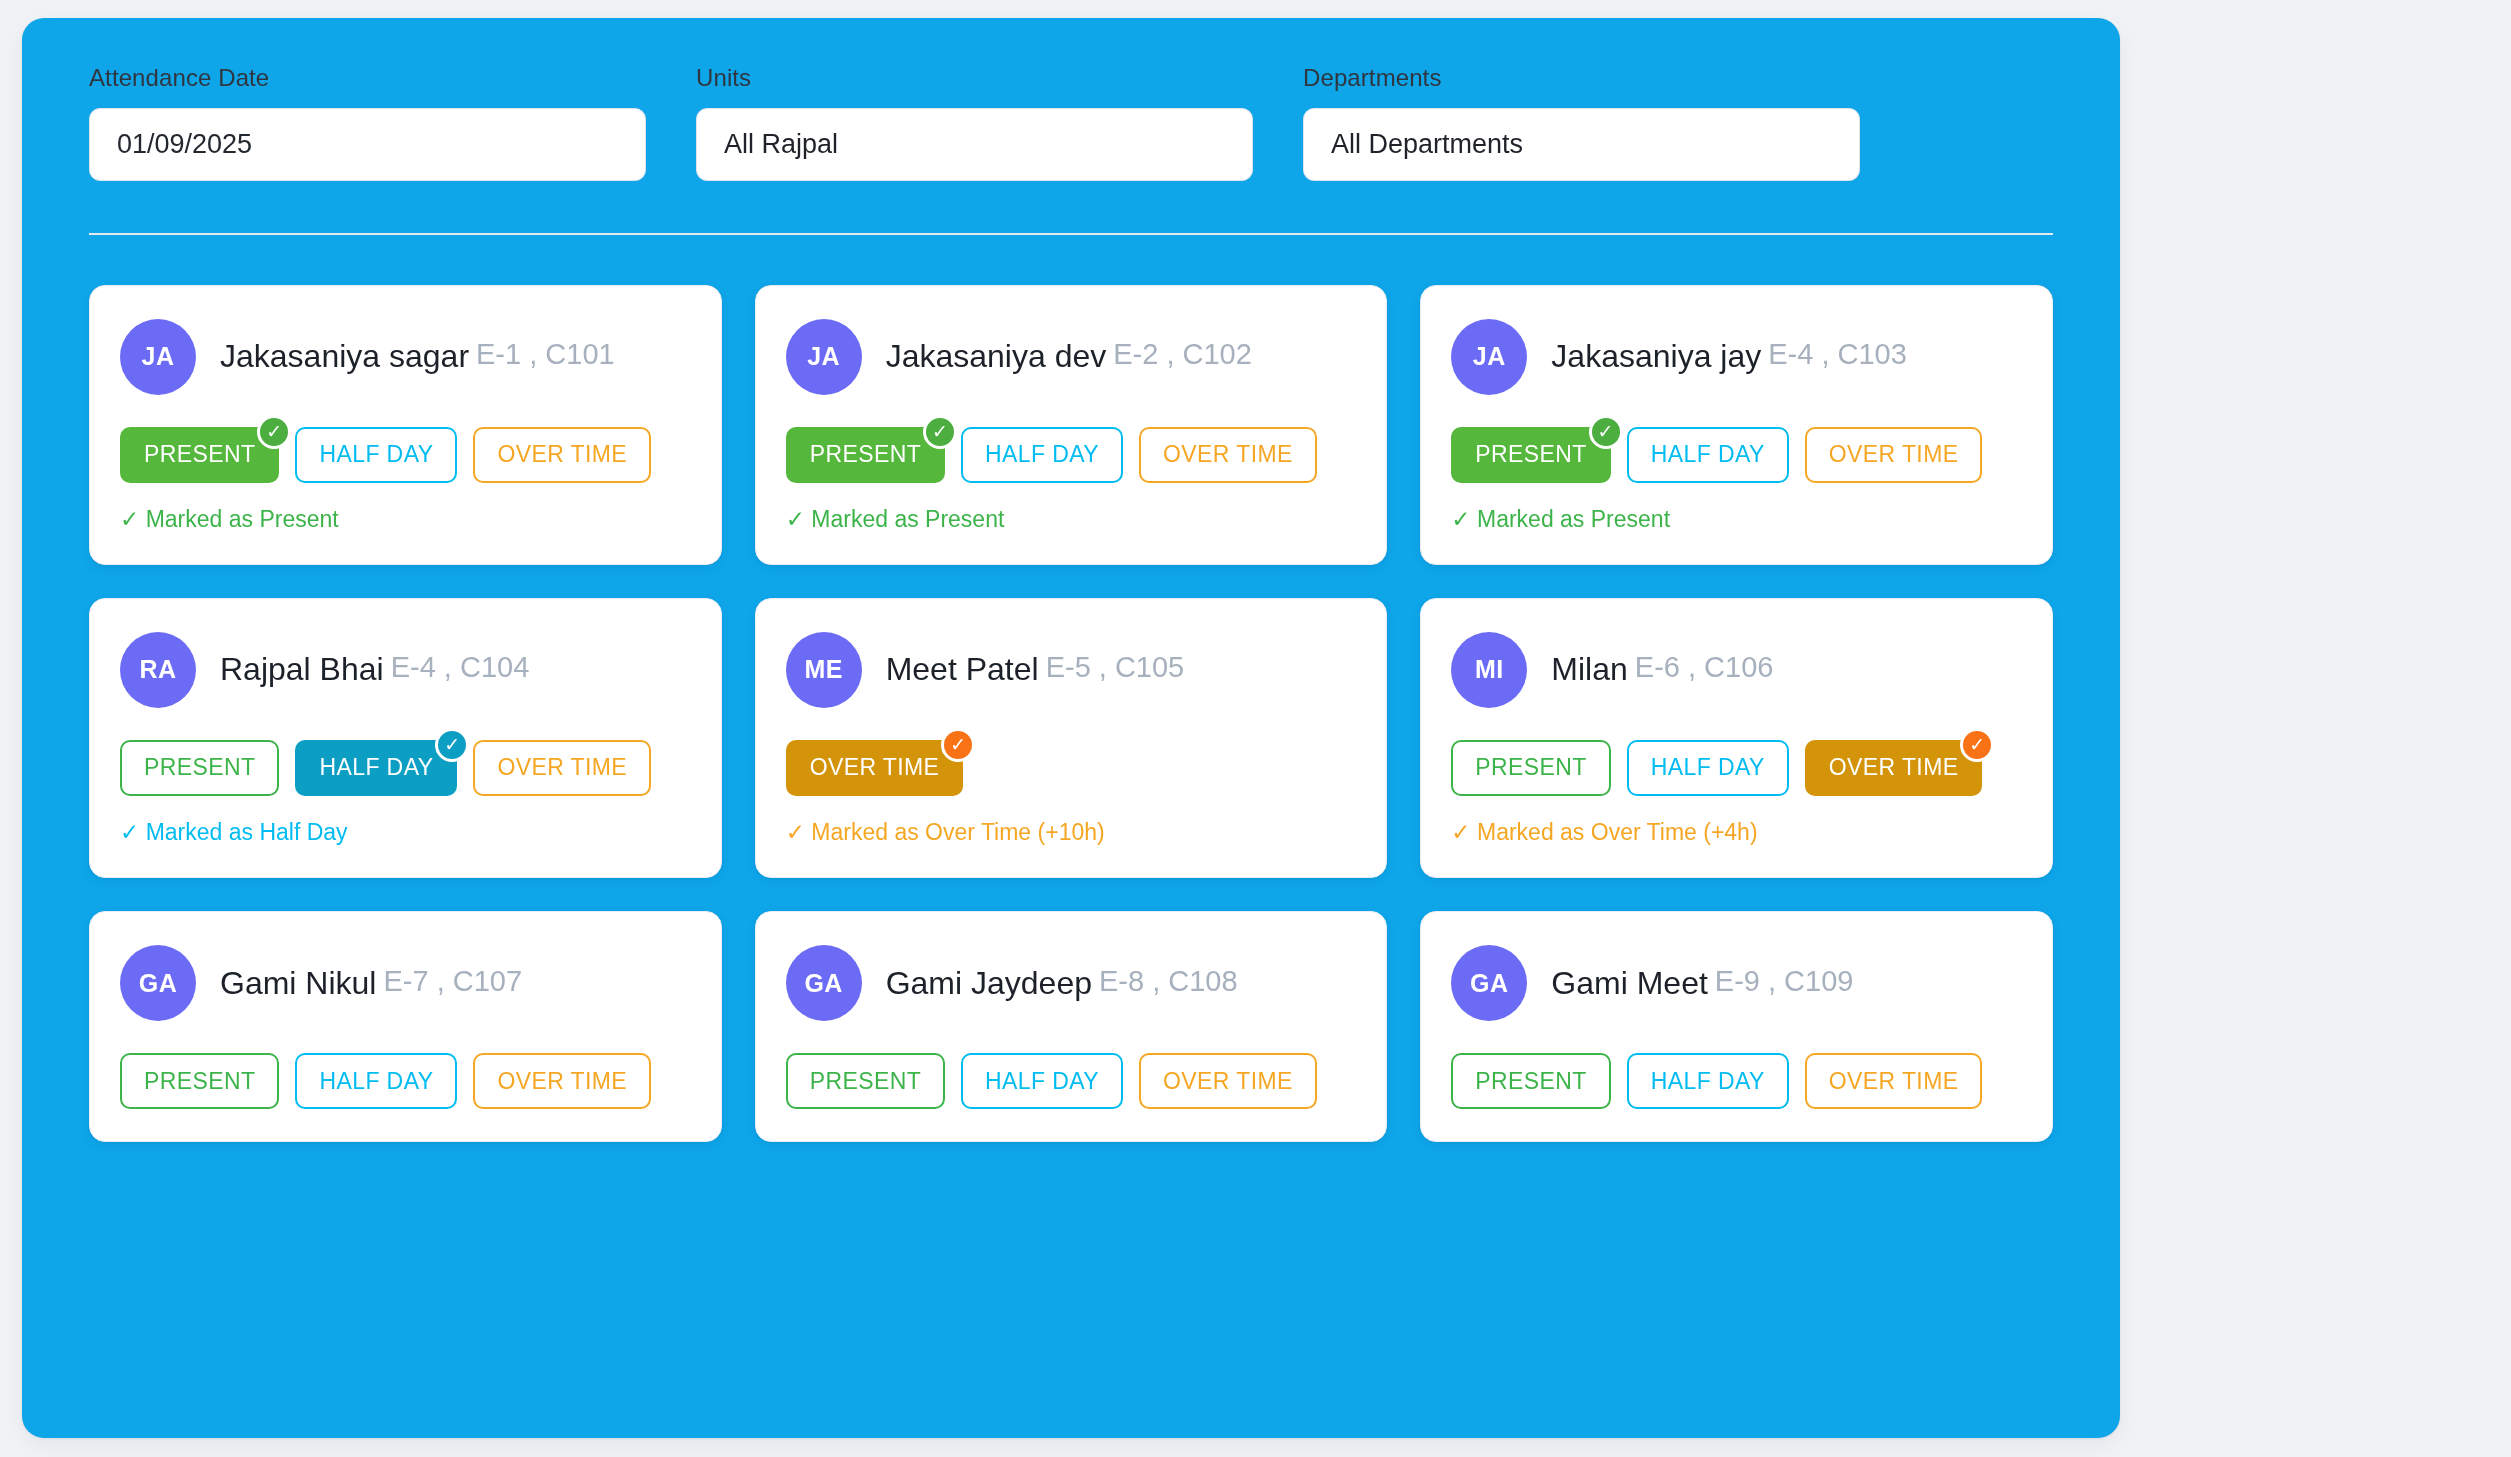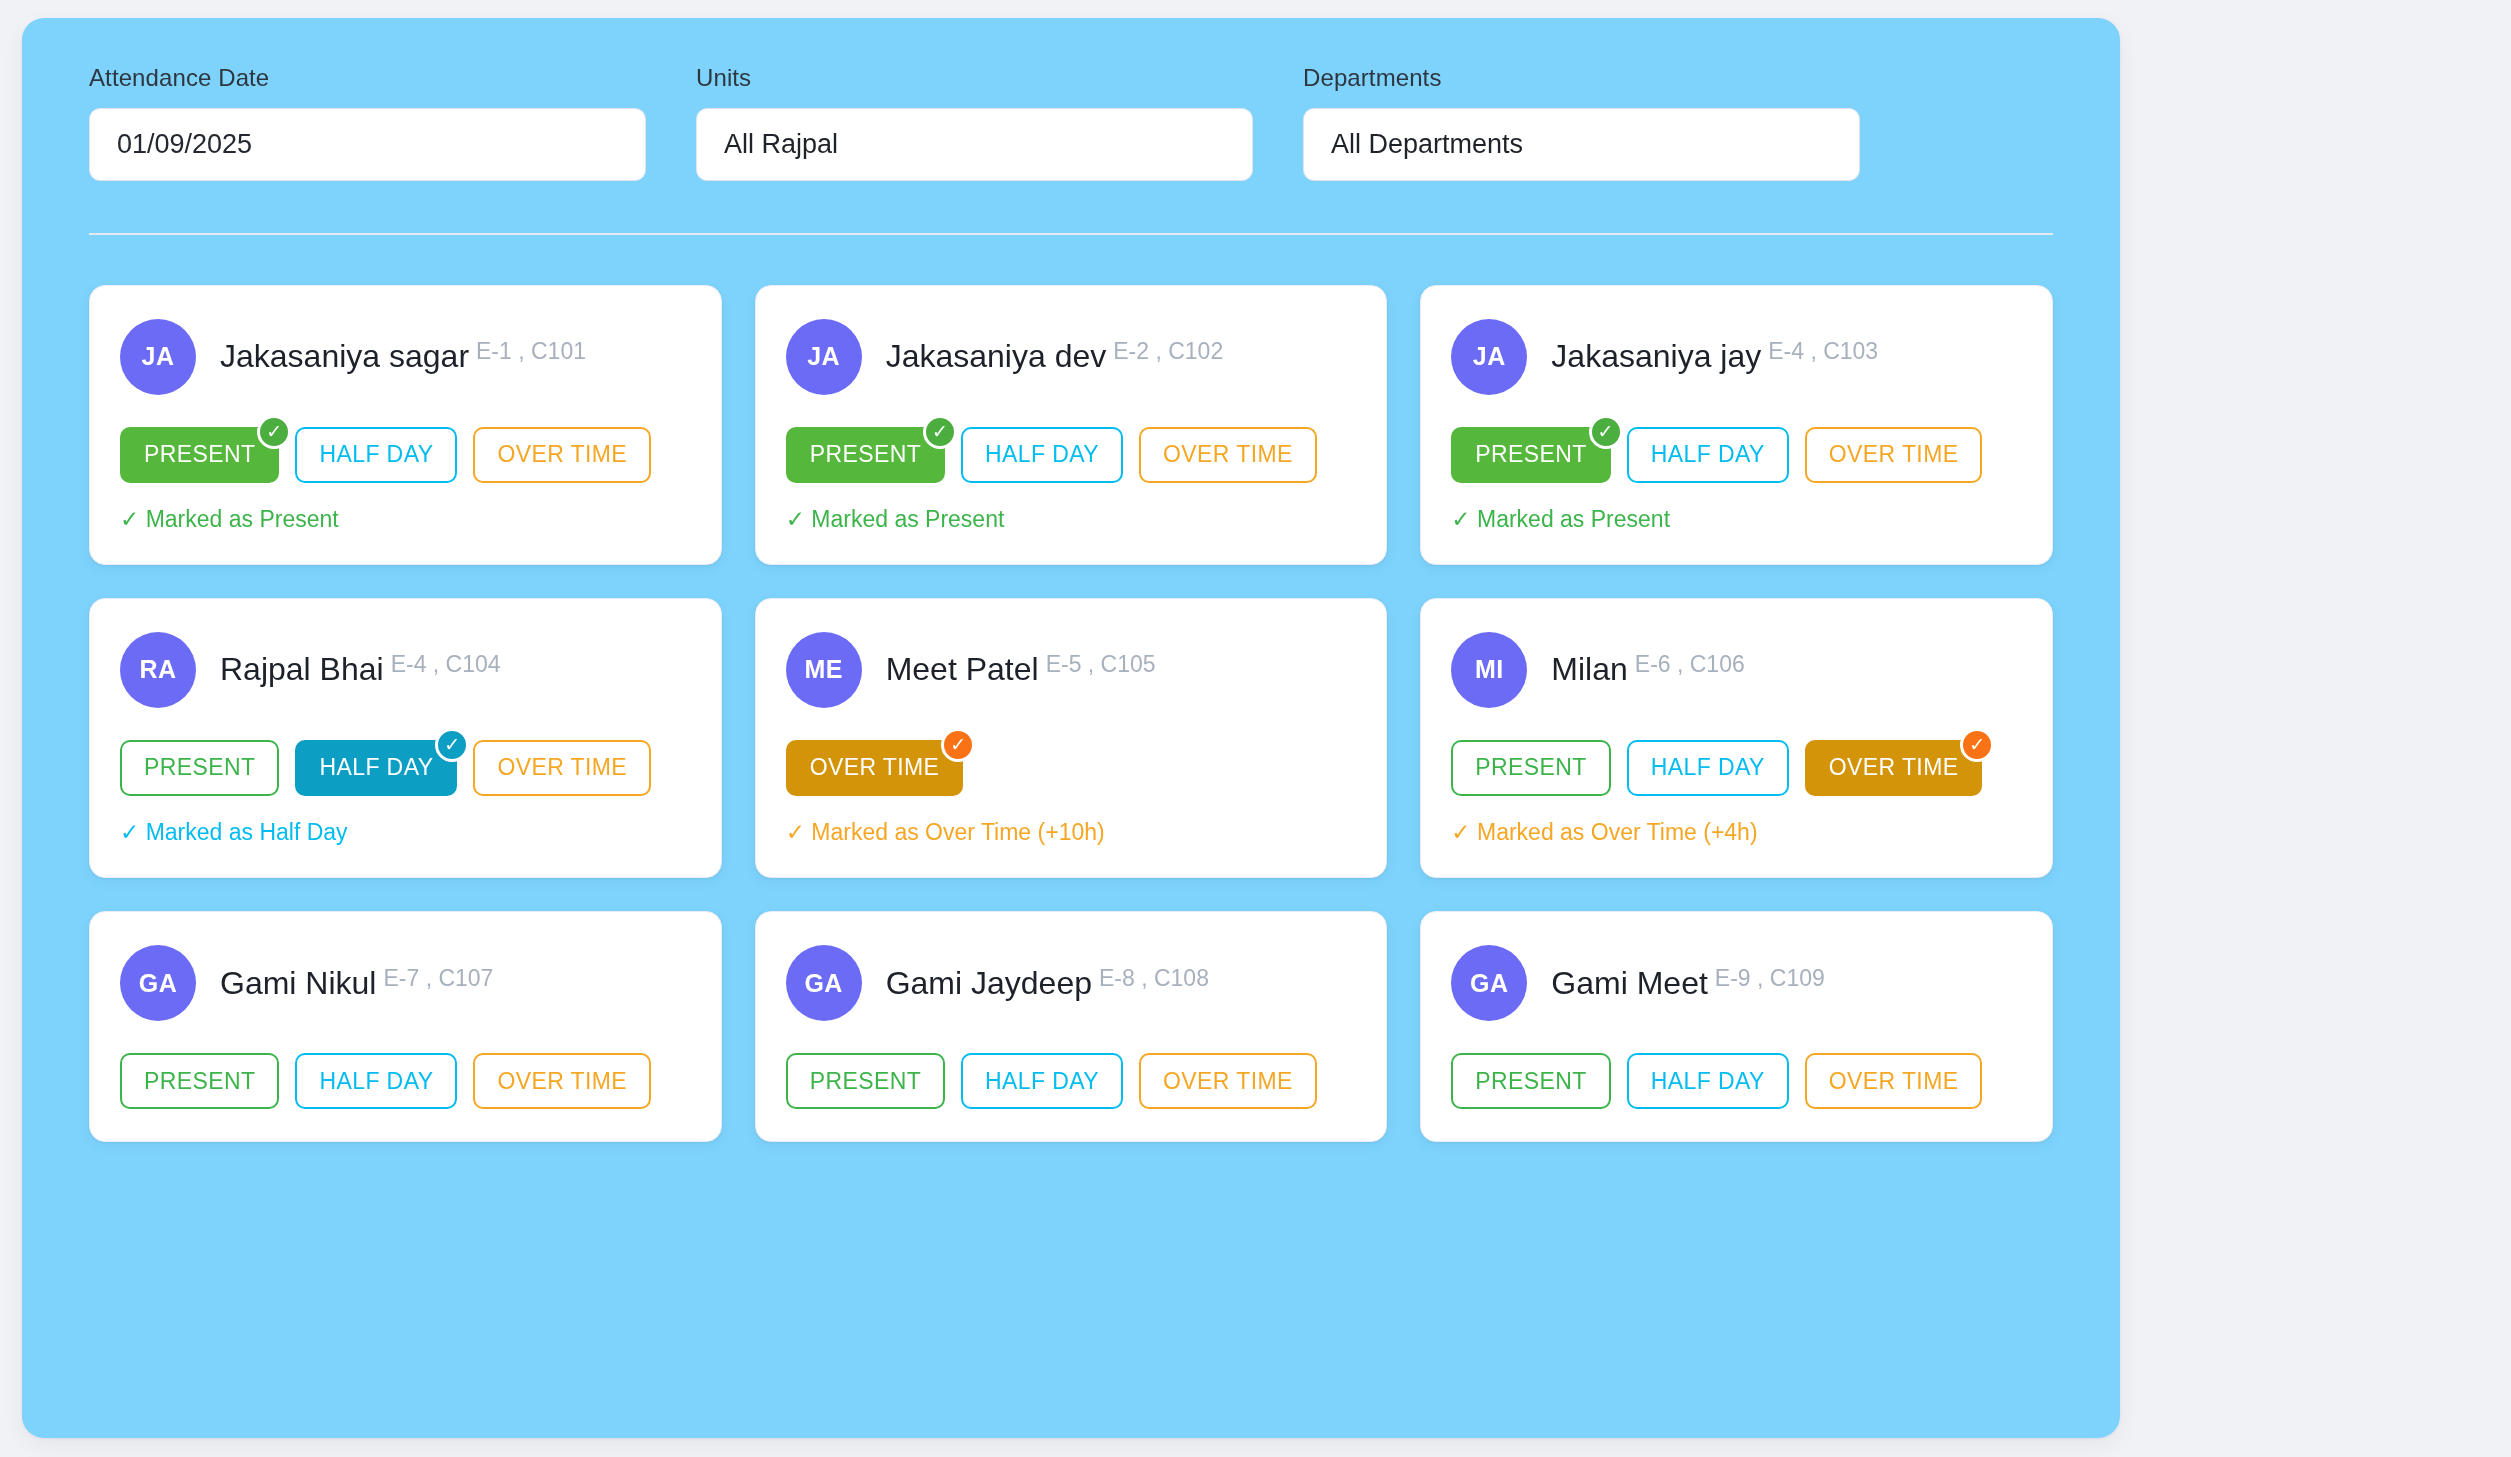--- a/index.html
+++ b/index.html
@@ -16,21 +16,21 @@
     position: relative;
     width: 2511px;
     height: 1458px;
     background: #f1f2f6;
     padding: 18px 24px 20px 22px;
   }
 
   .panel {
     width: 2098px;
     min-height: 1420px;
-    background: #7dd3fc;
+    background: #0ea5e9;
     border-radius: 22px;
     box-shadow: 0 1px 3px rgba(16, 24, 40, 0.06),
                 0 8px 24px rgba(16, 24, 40, 0.05);
     padding: 46px 48px 40px 48px;
   }
 
   
   .filters {
     display: flex;
     gap: 50px;
@@ -108,21 +108,21 @@
     letter-spacing: 0.5px;
   }
 
   .emp-meta { display: flex; flex-direction: row; gap: 7px; }
   .emp-name {
     font-size: 32px;
     color: #1d2129;
     line-height: 1.1;
   }
   .emp-code {
-    font-size: 23px;
+    font-size: 29px;
     color: #a7b0bd;
     line-height: 1.1;
   }
 
   
   .btn-row {
     display: flex;
     gap: 16px;
     align-items: flex-start;
   }

